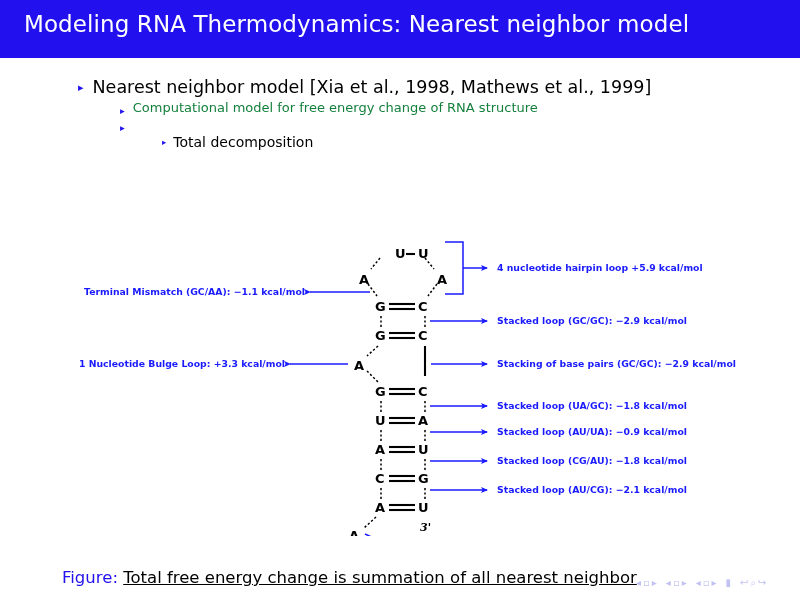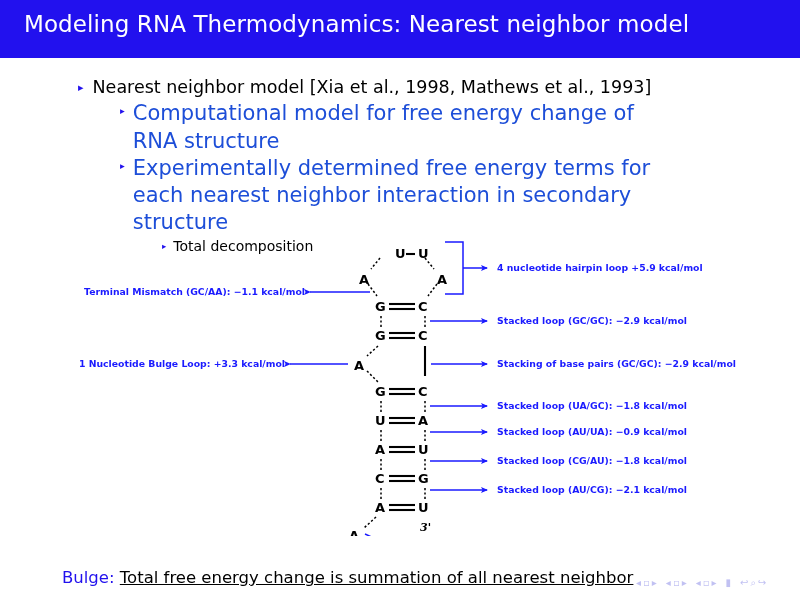--- a/index.html
+++ b/index.html
@@ -55,21 +55,21 @@
   }
   .lvl1 { margin-bottom: 1px; }
   .lvl1 .tri { font-size: 11px; margin-top: 6px; margin-right: 9px; }
   .lvl1 .btxt {
     font-size: 17.5px; color: #000000; line-height: 1.33;
     max-width: 610px;
   }
   .lvl2 { margin-left: 42px; margin-bottom: 0px; }
   .lvl2 .tri { font-size: 9.5px; margin-top: 6px; margin-right: 8px; }
   .lvl2 .btxt {
-    font-size: 21px; color: #1d4ed8; line-height: 1.3;
+    font-size: 13px; color: #15803d; line-height: 1.3;
     max-width: 545px;
   }
   .lvl3 { margin-left: 84px; }
   .lvl3 .tri { font-size: 8.5px; margin-top: 5px; margin-right: 7px; }
   .lvl3 .btxt { font-size: 14px; color: #000000; line-height: 1.3; }
 
   
   #figure {
     position: absolute;
     left: 0; top: 236px;
@@ -143,31 +143,30 @@
 
   <div id="titlebar">
     <div class="title-text">Modeling RNA Thermodynamics:  Nearest neighbor model</div>
   </div>
   <div id="titlebar-rule"></div>
 
   <div id="bullets">
 
     <div class="bullet-row lvl1">
       <span class="tri">▸</span>
-      <span class="btxt">Nearest neighbor model [Xia et al., 1998, Mathews et al., 1993]</span>
+      <span class="btxt">Nearest neighbor model [Xia et al., 1998, Mathews et al., 1999]</span>
     </div>
 
     <div class="bullet-row lvl2">
       <span class="tri">▸</span>
       <span class="btxt">Computational model for free energy change of RNA structure</span>
     </div>
 
     <div class="bullet-row lvl2">
       <span class="tri">▸</span>
-      <span class="btxt">Experimentally determined free energy terms for each nearest neighbor interaction in secondary structure</span>
     </div>
 
     <div class="bullet-row lvl3">
       <span class="tri">▸</span>
       <span class="btxt">Total decomposition</span>
     </div>
 
   </div>
 
   <div id="figure">
@@ -330,21 +329,21 @@
 
       <g>
         <text class="anno-i" x="462" y="343">5'</text>
         <text class="anno" x="471" y="343"> dangling nucleotide: −0.3 kcal/mol</text>
       </g>
 
     </svg>
   </div>
 
   <div id="caption">
-    <span class="fig-word">Bulge:</span>
+    <span class="fig-word">Figure:</span>
     <span class="fig-body">Total free energy change is summation of all nearest neighbor</span>
   </div>
 
   <div id="nav">
     <span class="grp">
       <span class="sym">◂</span>
       <span class="sym">▫</span>
       <span class="sym">▸</span>
     </span>
     <span class="grp">

